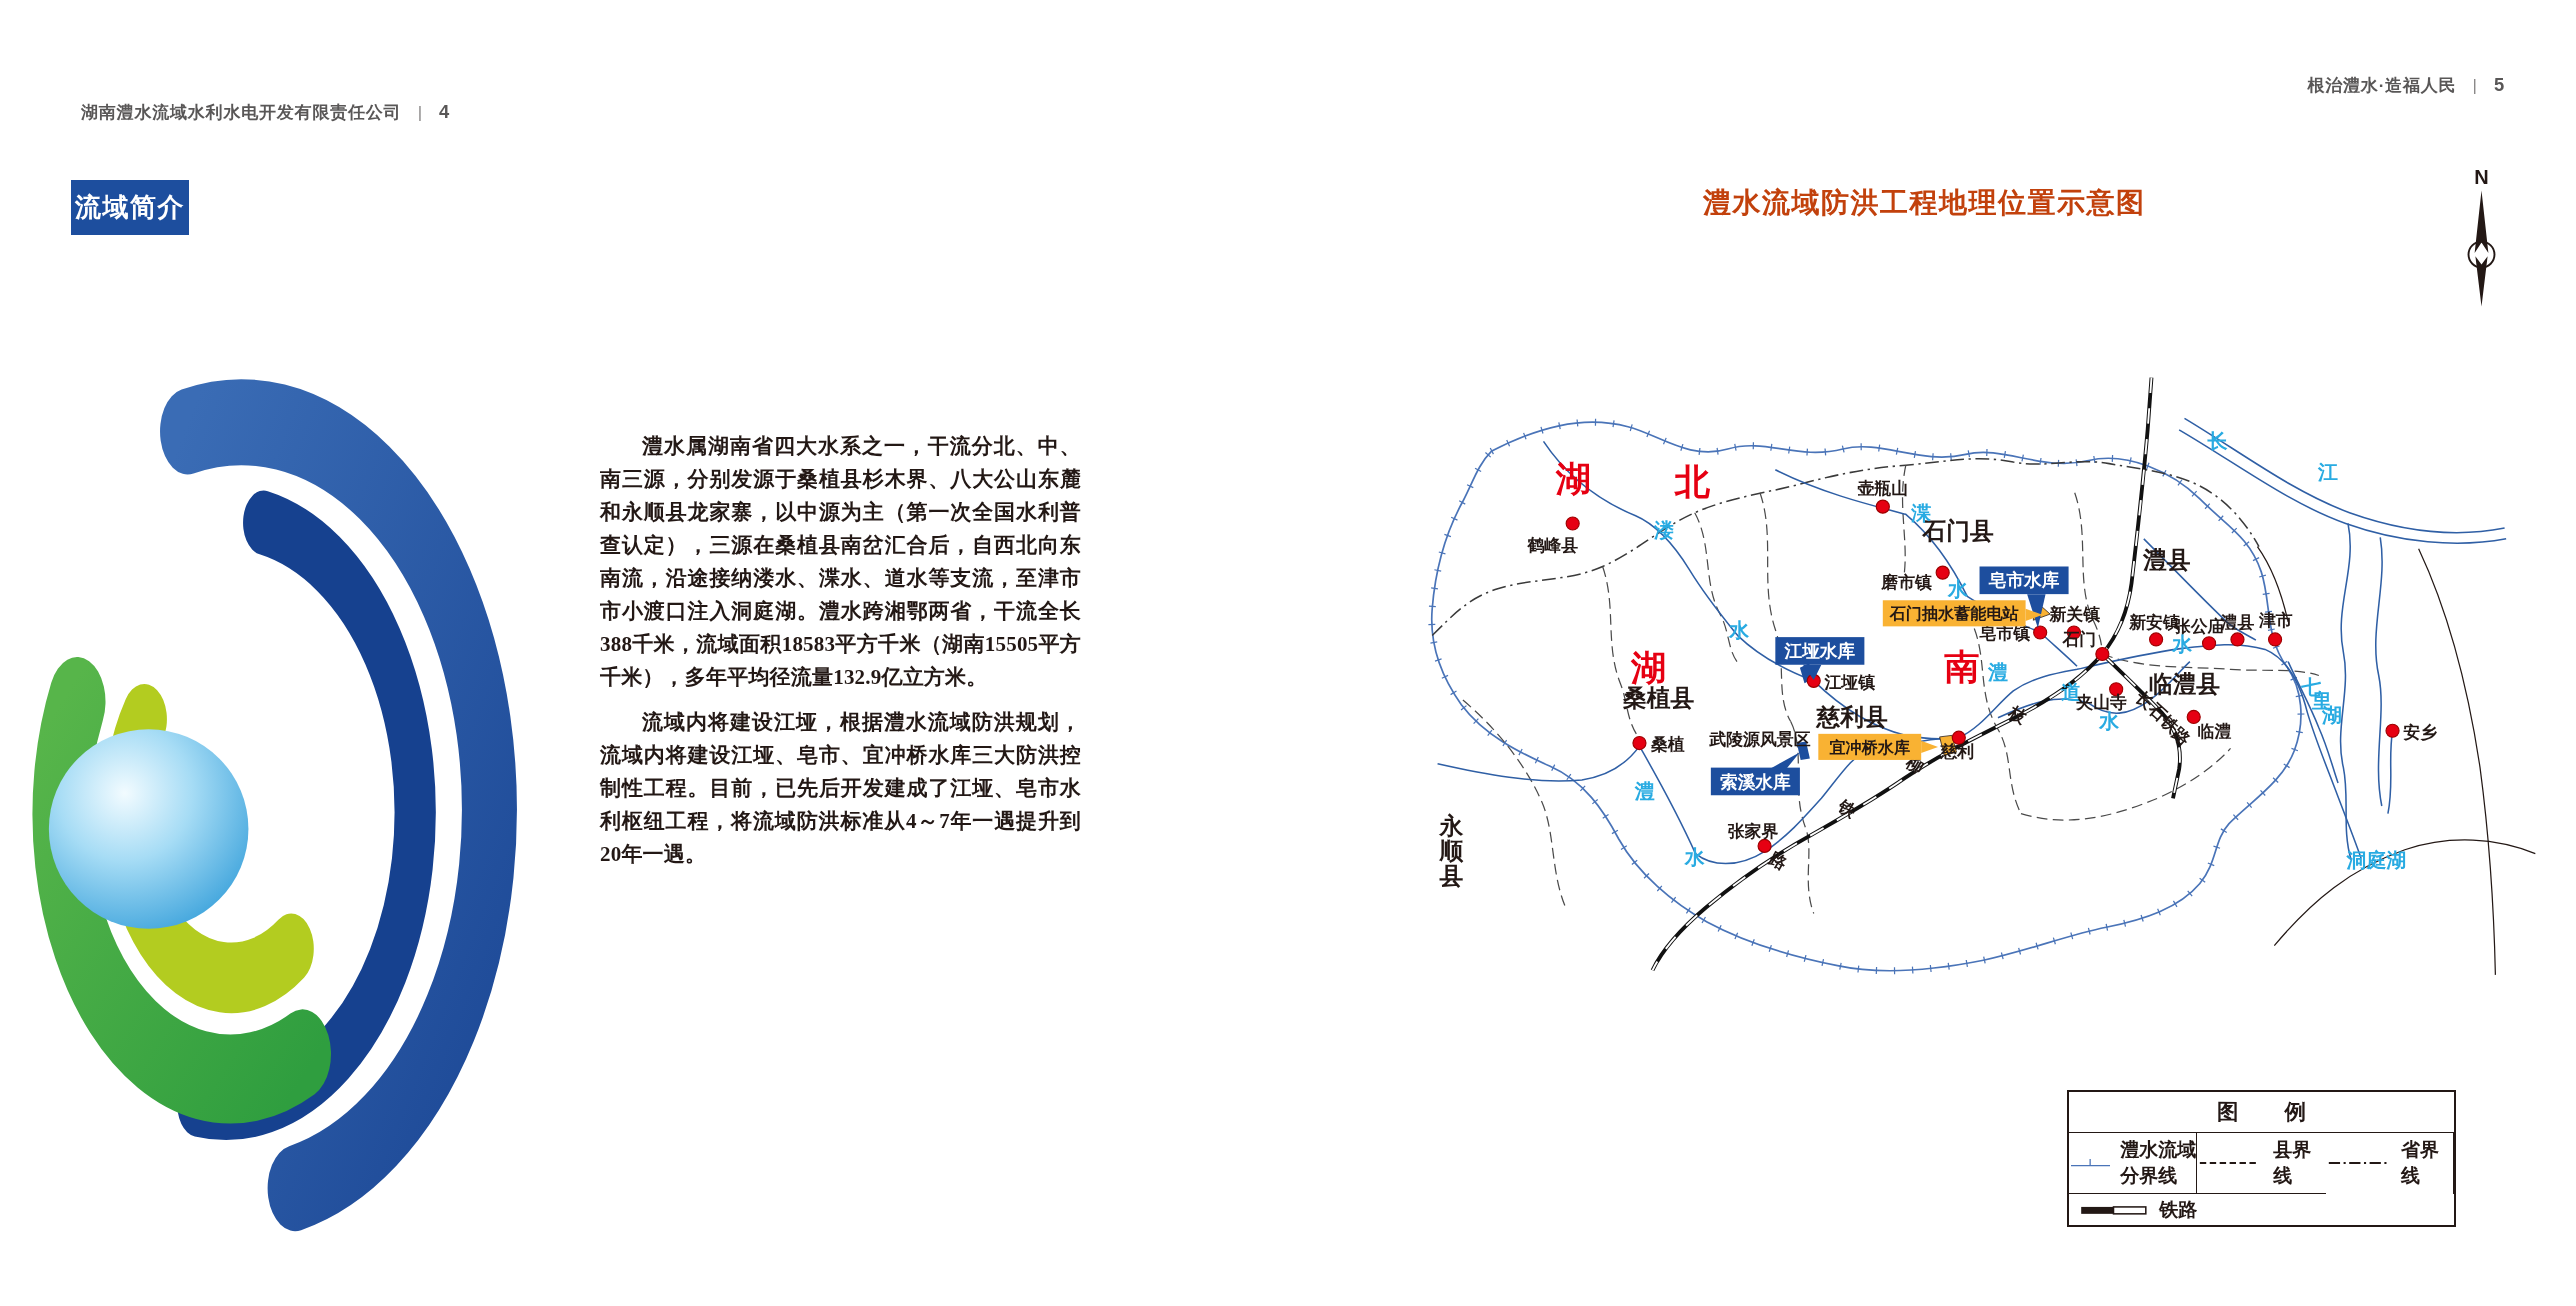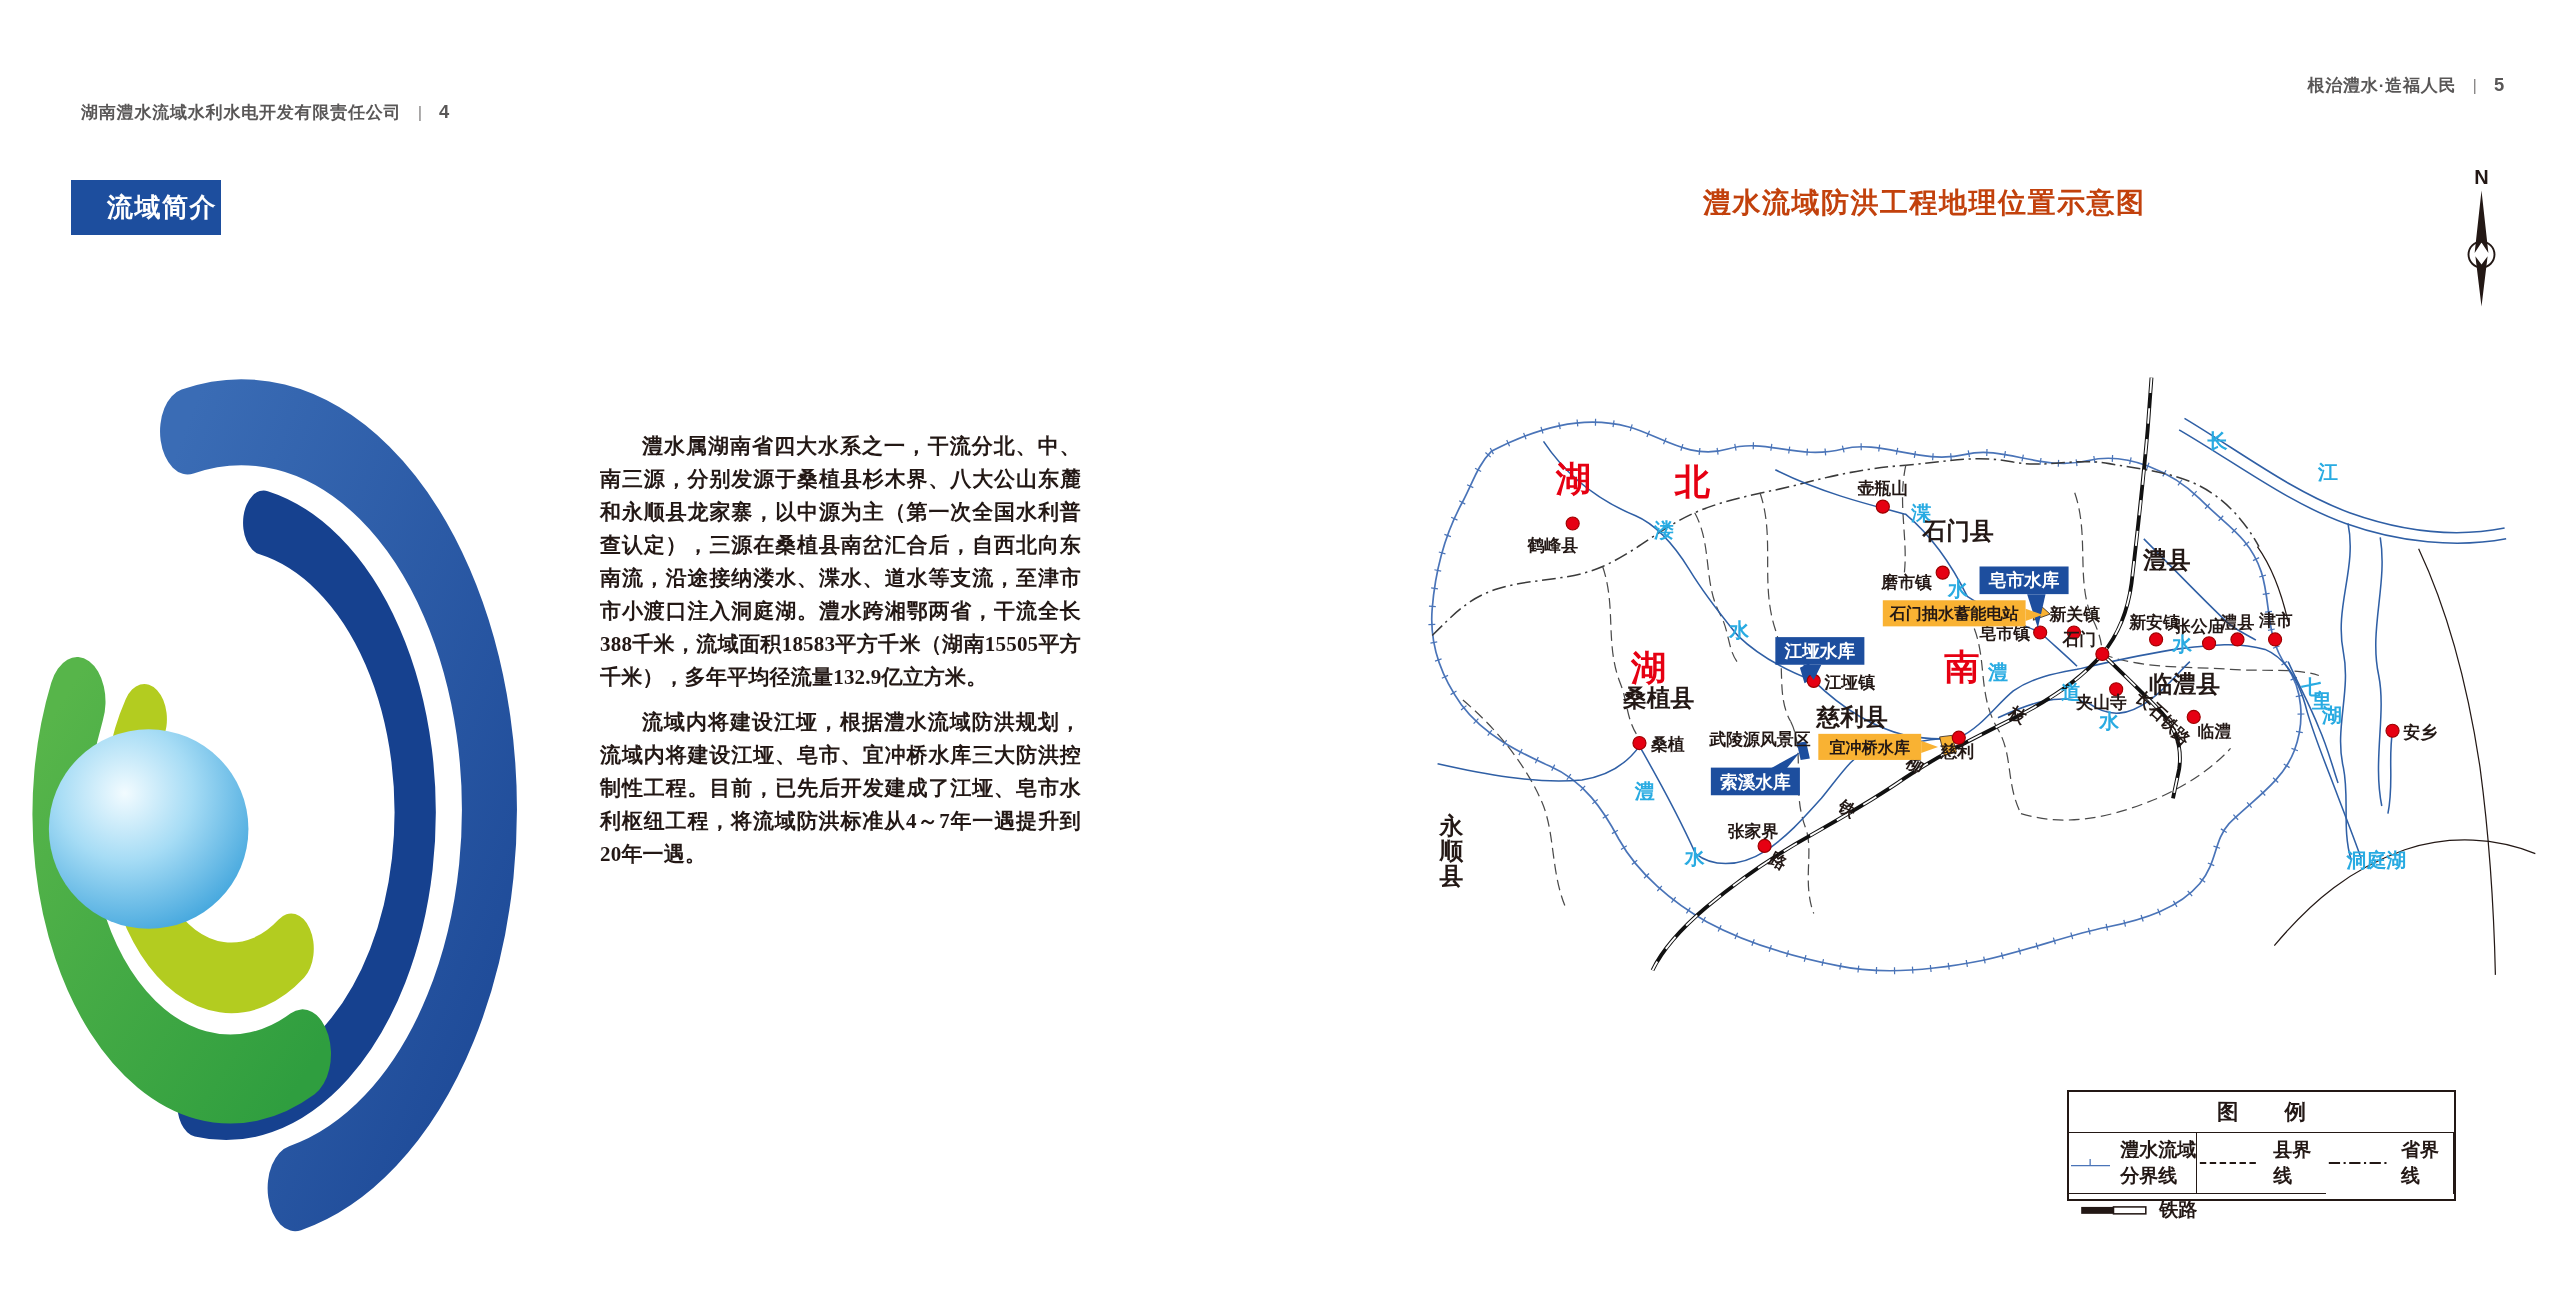--- a/index.html
+++ b/index.html
@@ -3,21 +3,21 @@
 <meta charset="utf-8">
 <style>
   html,body{margin:0;padding:0;background:#ffffff;}
   body{width:2576px;height:1306px;position:relative;font-family:"Liberation Sans",sans-serif;overflow:hidden;}
   .hdr{position:absolute;top:74px;font-size:17px;font-weight:bold;color:#595757;letter-spacing:0.8px;}
   .hdr .sep{margin:0 10.7px;color:#8a8888;font-weight:normal;}
   .hdr .pg{font-size:18.4px;}
   #hdr-left{left:81px;margin-top:27px;}
   #hdr-right{right:71px;text-align:center;}
   .badge{position:absolute;left:71px;top:180px;width:118px;height:55px;background:#1d4e9e;color:#fff;
-         font-size:26px;font-weight:bold;text-align:center;line-height:55px;letter-spacing:1.5px;padding-left:32px;}
+         font-size:26px;font-weight:bold;text-align:center;line-height:55px;letter-spacing:1.5px;}
   .logo{position:absolute;left:-11.5px;top:380px;width:591px;height:898px;overflow:visible;}
   .article{position:absolute;left:600px;top:430px;width:481px;color:#231815;
            font-family:"Liberation Serif",serif;}
   .article p{margin:0 0 12.3px 0;font-size:21px;line-height:33px;font-weight:700;
              text-align:justify;text-indent:2em;letter-spacing:0.2px;}
   .map-title{position:absolute;left:1703px;top:184px;margin:0;font-size:28px;font-weight:bold;
              color:#c2410c;letter-spacing:1.5px;}
   .mapsvg{position:absolute;left:1413px;top:330px;width:1163px;height:952px;
           font-family:"Liberation Sans",sans-serif;}
   .compass{position:absolute;left:2454px;top:167px;width:55px;height:146px;text-align:center;}
@@ -28,21 +28,21 @@
   .cnty{fill:#231815;font-size:31px;}
   .rivl{fill:#29abe2;font-size:26px;}
   .townl{fill:#231815;font-size:22px;}
   .raill{fill:#231815;font-size:22px;}
   .poil{fill:#231815;font-size:22px;}
   .co-blue-box{fill:#1d4e9e;}
   .co-blue-t{fill:#ffffff;font-size:23px;}
   .co-or-box{fill:#f9b233;}
   .co-or-t{fill:#231815;font-size:21px;}
   
-  .legend{position:absolute;left:2067px;top:1090px;width:389px;height:111px;background:#fff;
+  .legend{position:absolute;left:2067px;top:1090px;width:389px;height:137px;background:#fff;
           border:2.3px solid #231815;box-sizing:border-box;}
   .legend .ttl{height:40px;line-height:40px;text-align:center;font-size:21.5px;font-weight:bold;
                color:#231815;border-bottom:1.5px solid #231815;letter-spacing:20px;text-indent:20px;}
   .legend .grid{display:grid;grid-template-columns:1fr 1fr 1fr;height:94px;}
   .legend .cell{display:flex;align-items:center;justify-content:center;gap:10.7px;
                 border-bottom:1.5px solid #231815;font-size:19px;font-weight:bold;color:#231815;}
   .legend .cell:nth-child(odd){border-right:1.5px solid #231815;}
   .legend .cell:nth-child(3),.legend .cell:nth-child(4){border-bottom:none;justify-content:flex-end;}
 </style>
 </head>

